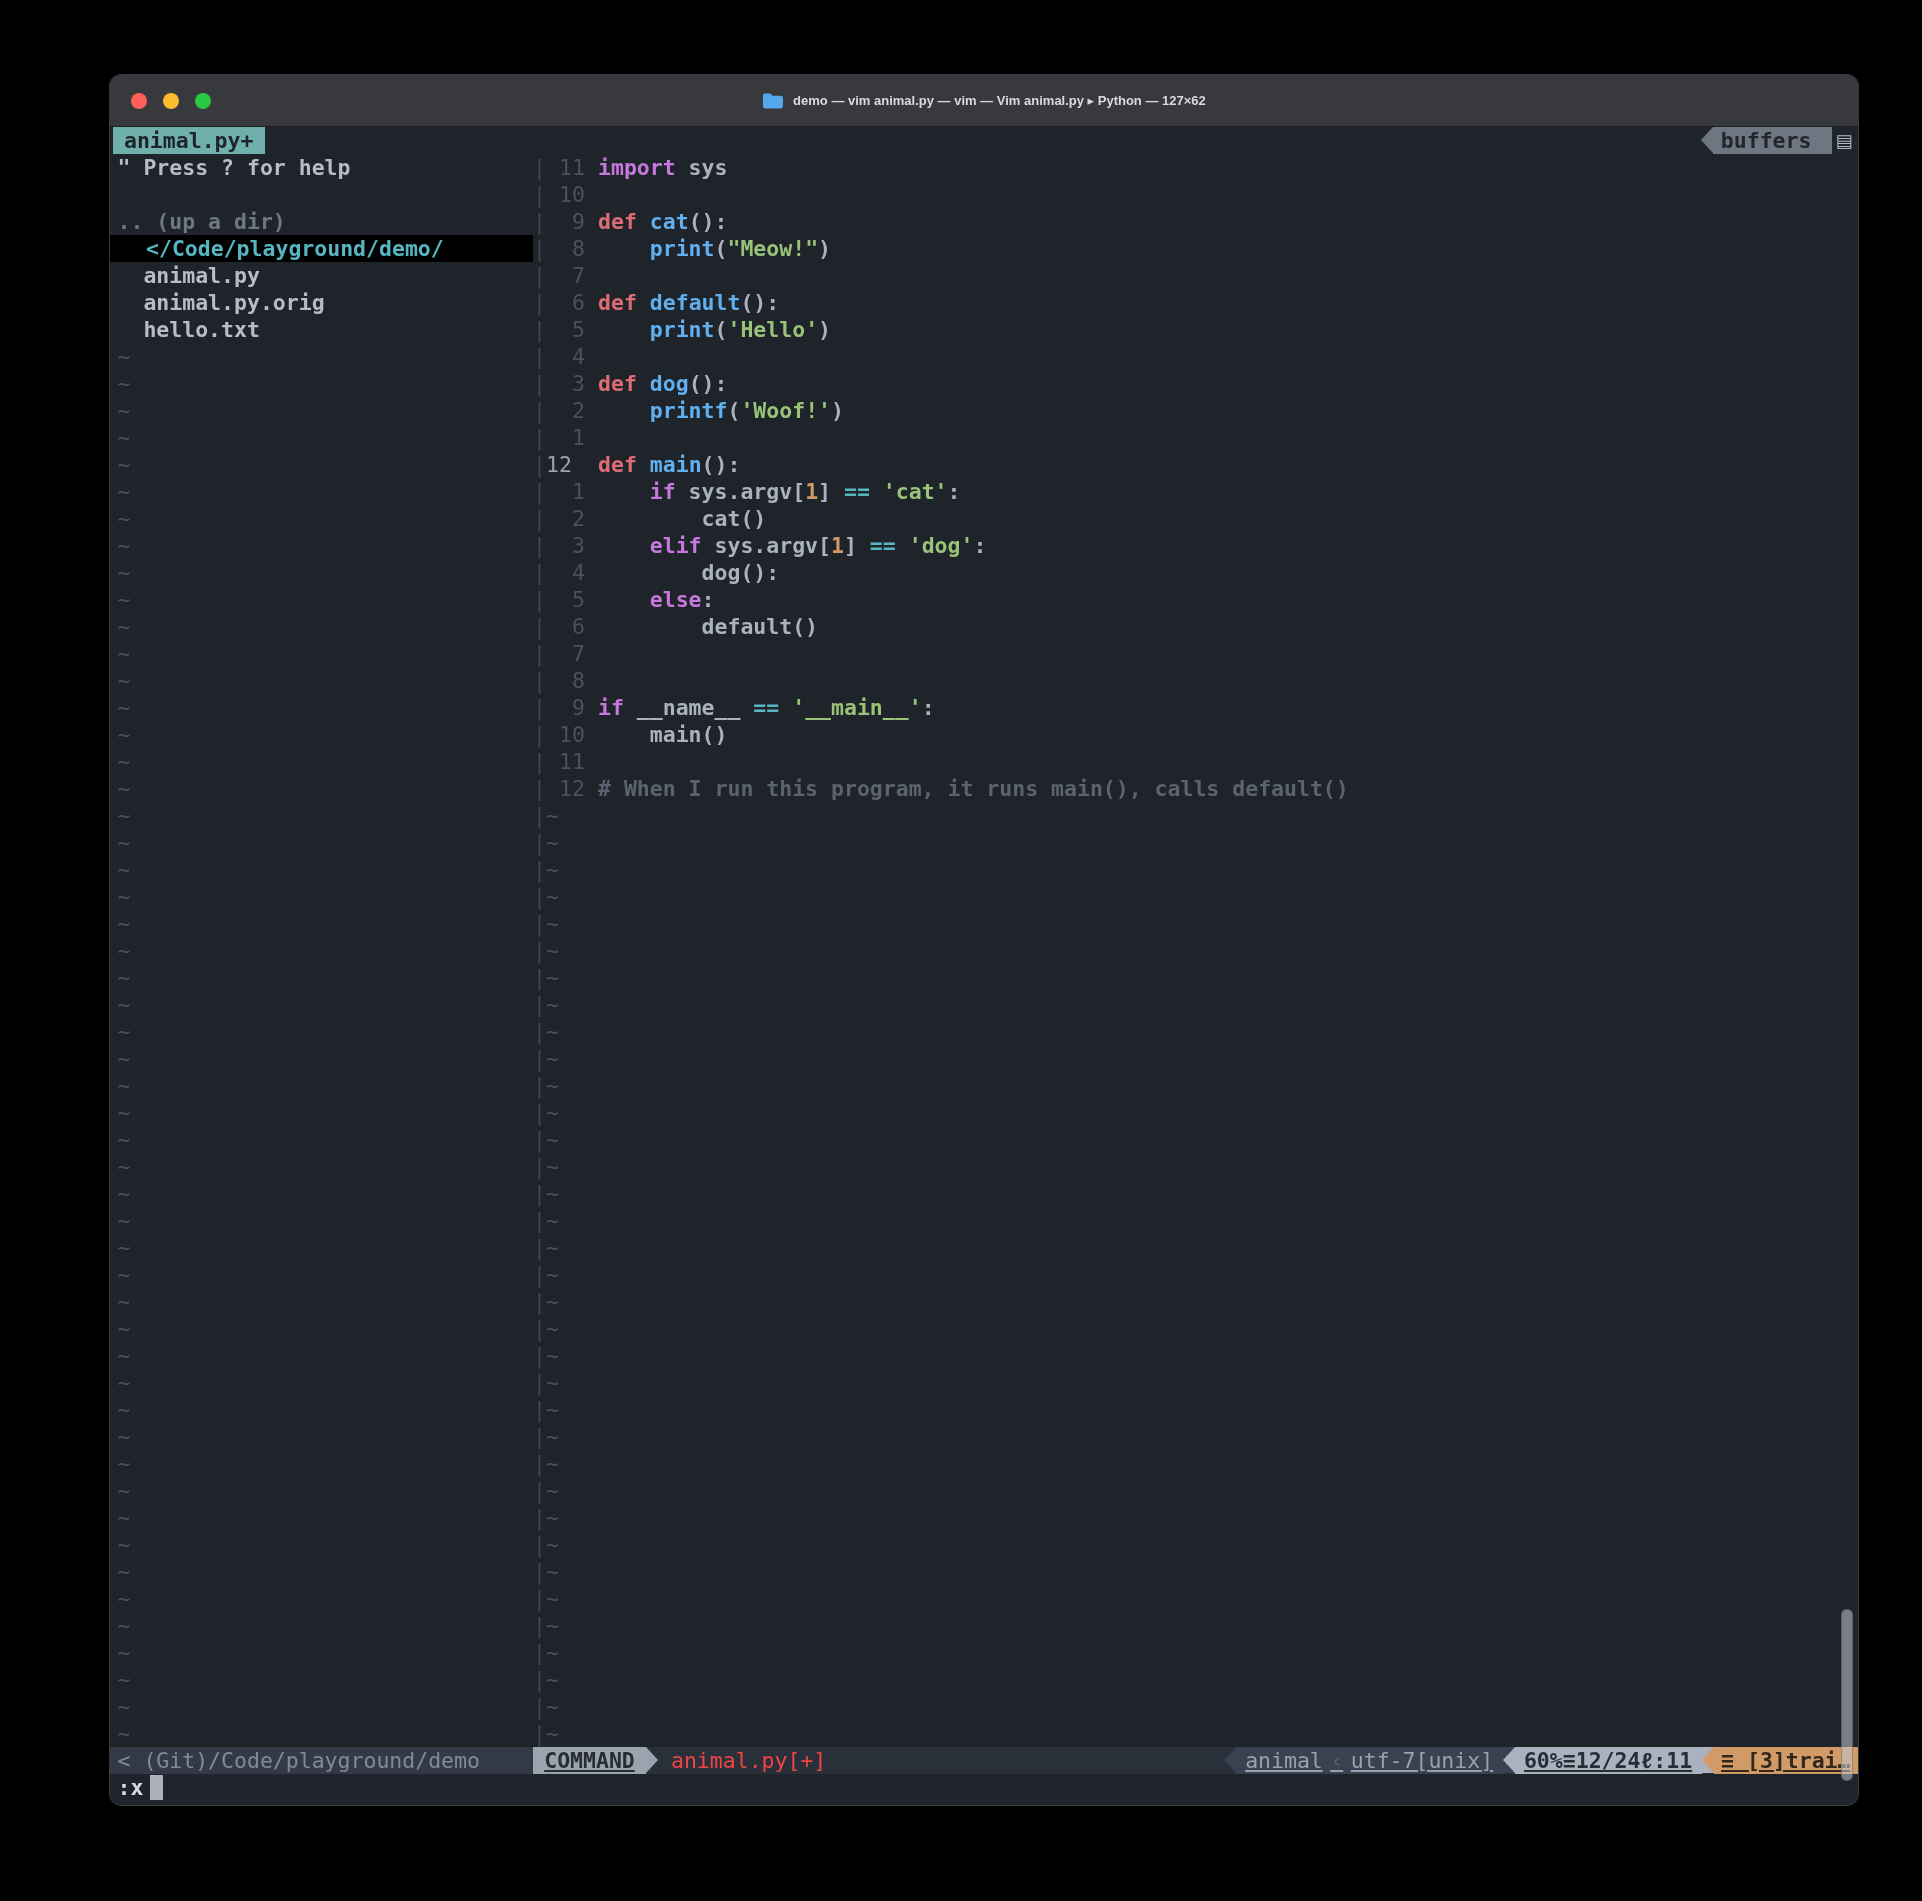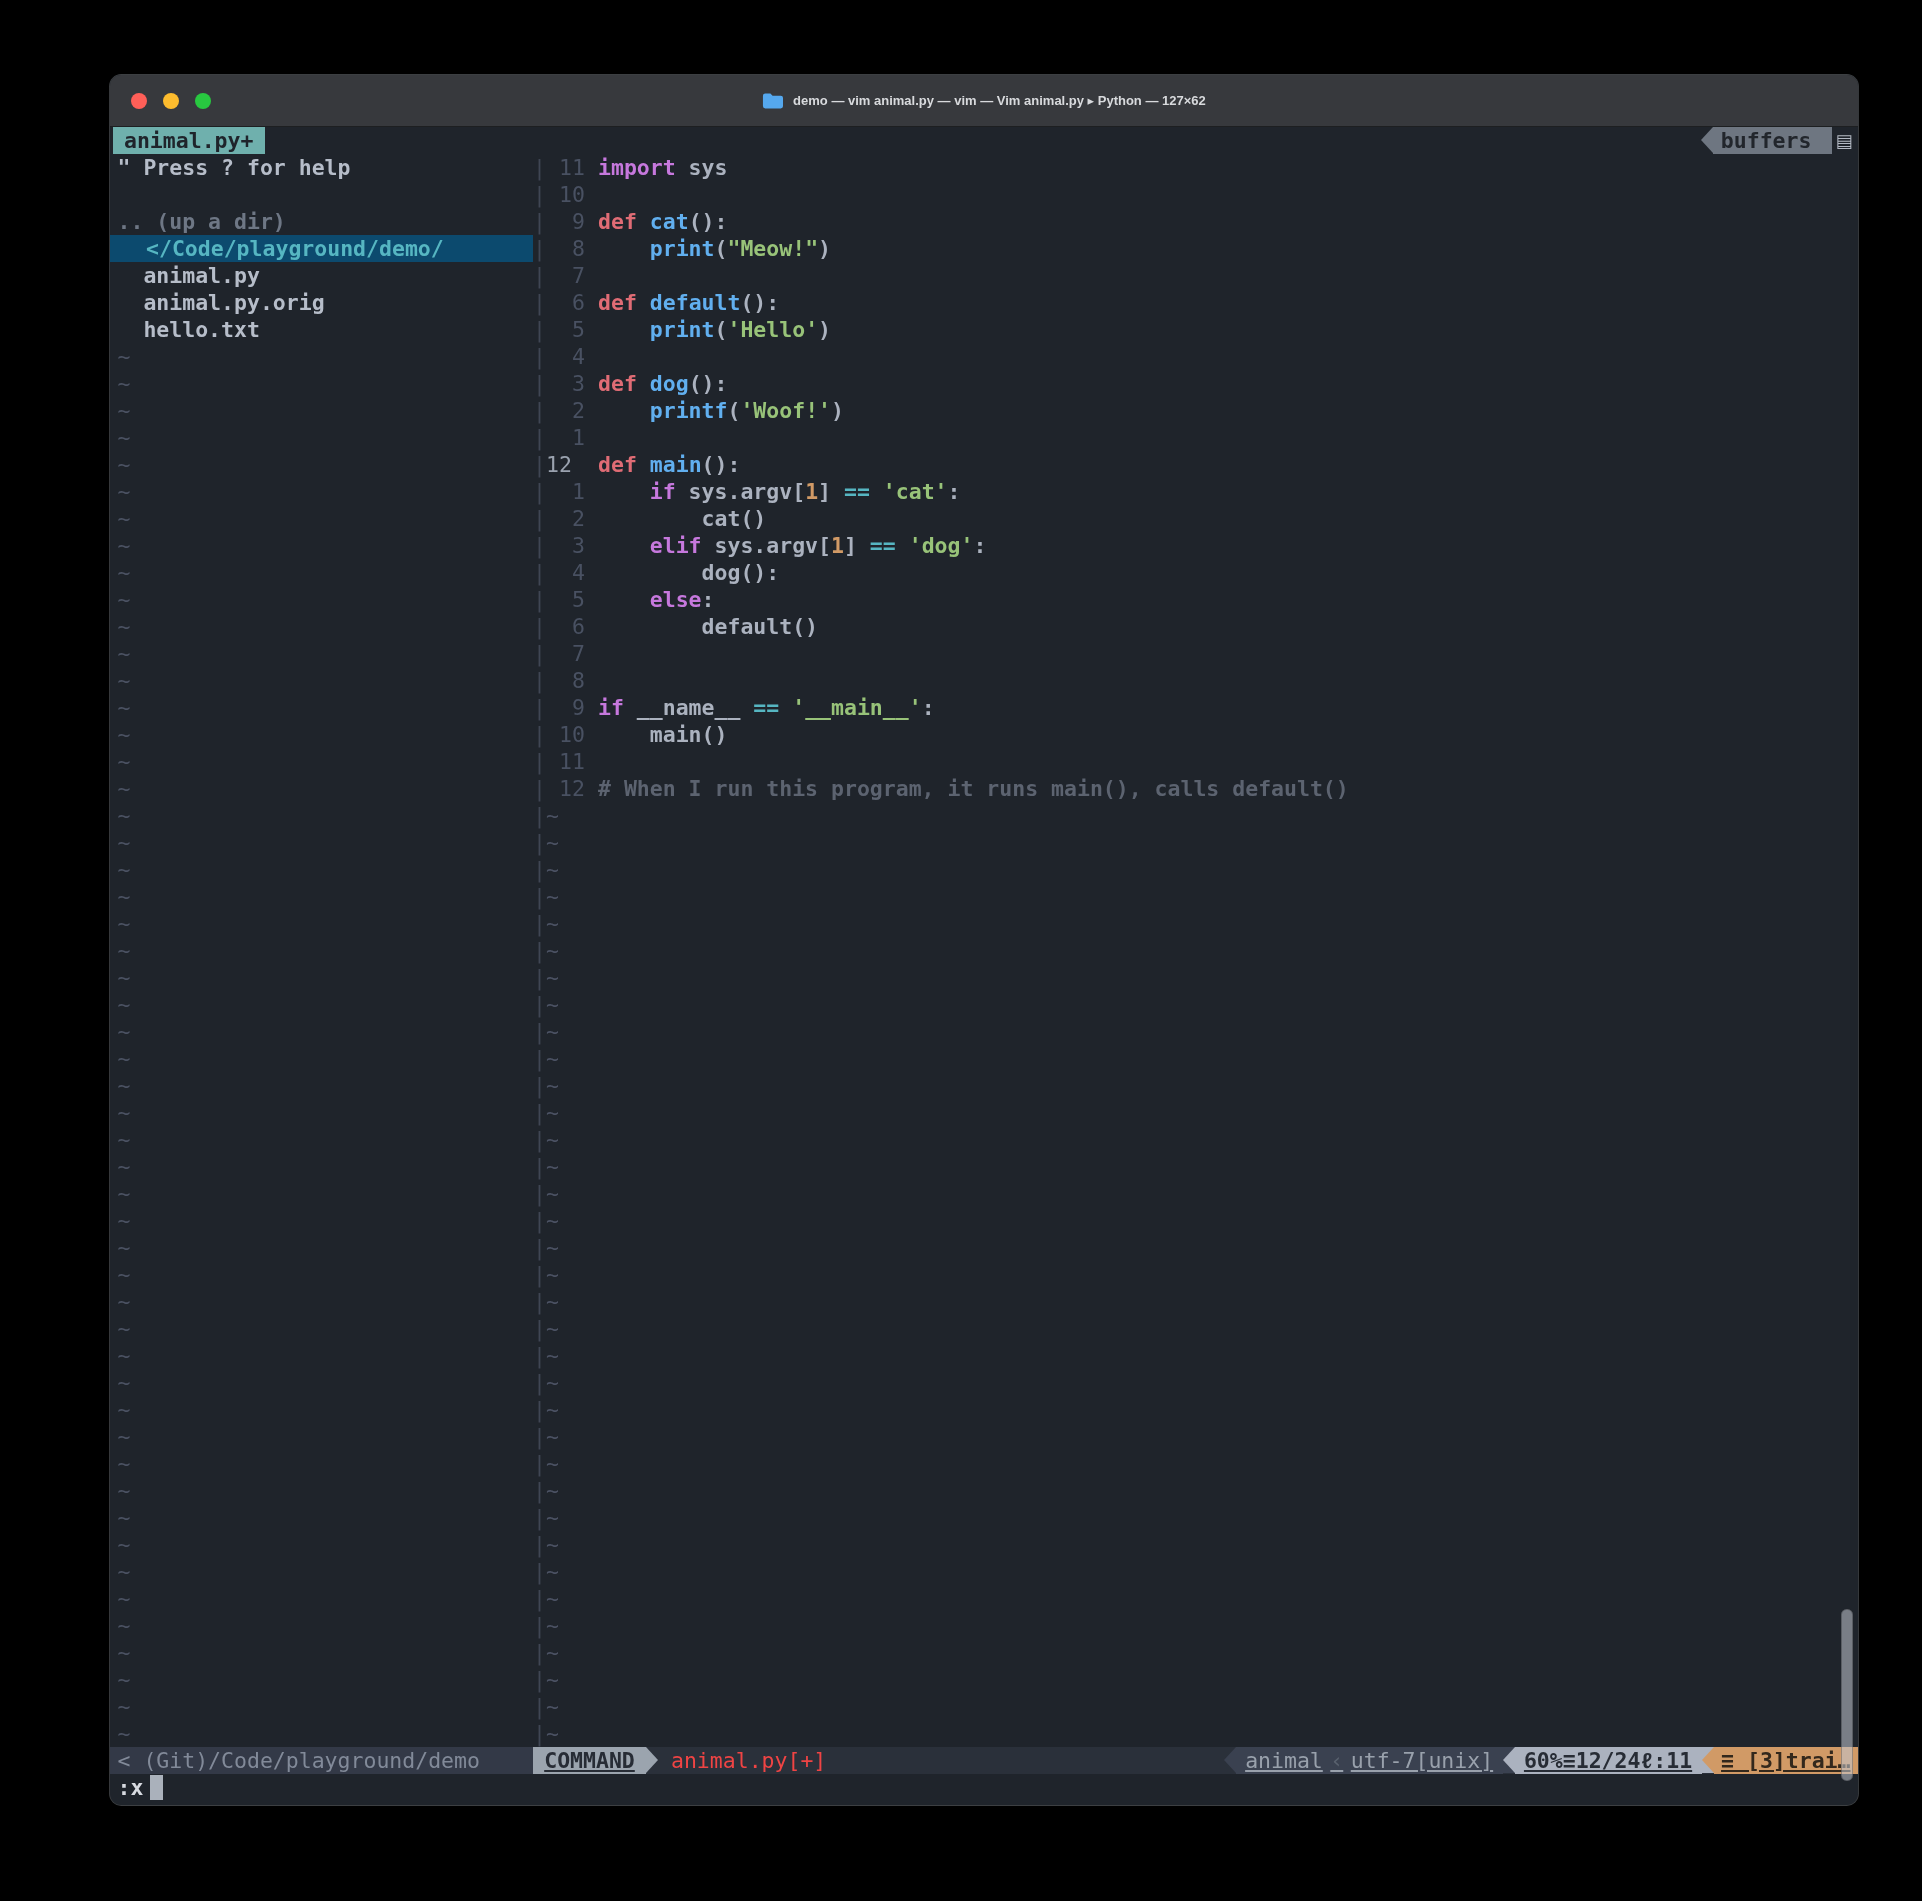--- a/index.html
+++ b/index.html
@@ -45,21 +45,21 @@
     background:#6e7681;color:#22262c;font-weight:600;
     padding:0 20.6px 0 7.5px;margin-right:26px;display:flex;align-items:center;
   }
   .corner-icon{
     position:absolute;top:3.7px;right:5.6px;color:#b2b8c2;font-size:18px;
     font-family:"DejaVu Sans",sans-serif;line-height:20.6px;
   }
   
   .trow{display:flex;height:27px;font-weight:600;}
   .side{width:423px;padding-left:7.5px;box-sizing:border-box;flex:none;overflow:hidden;}
-  .side.hl{background:#0c4a6e;padding-left:36px;}
+  .side.hl{background:#000000;padding-left:36px;}
   .vsep{width:13px;flex:none;color:#3f4654;font-weight:400;}
   .num{width:39px;flex:none;text-align:right;color:#495162;font-weight:400;margin-right:13px;}
   .num.cur{text-align:left;color:#9aa2af;}
   .code{flex:1;overflow:hidden;}
   
   .statusbar{display:flex;height:27px;background:#2a303a;align-items:stretch;}
   .sb-left{width:423px;flex:none;background:#333947;color:#828a99;padding-left:7.5px;box-sizing:border-box;overflow:hidden;display:flex;align-items:center;}
   .chip{display:flex;align-items:center;text-decoration:underline;}
   .chip-mode{background:#9ba4ae;color:#272c35;font-weight:700;padding:0 11.2px;}
   .tri{width:0;height:0;border-top:13.5px solid transparent;border-bottom:13.5px solid transparent;flex:none;}

